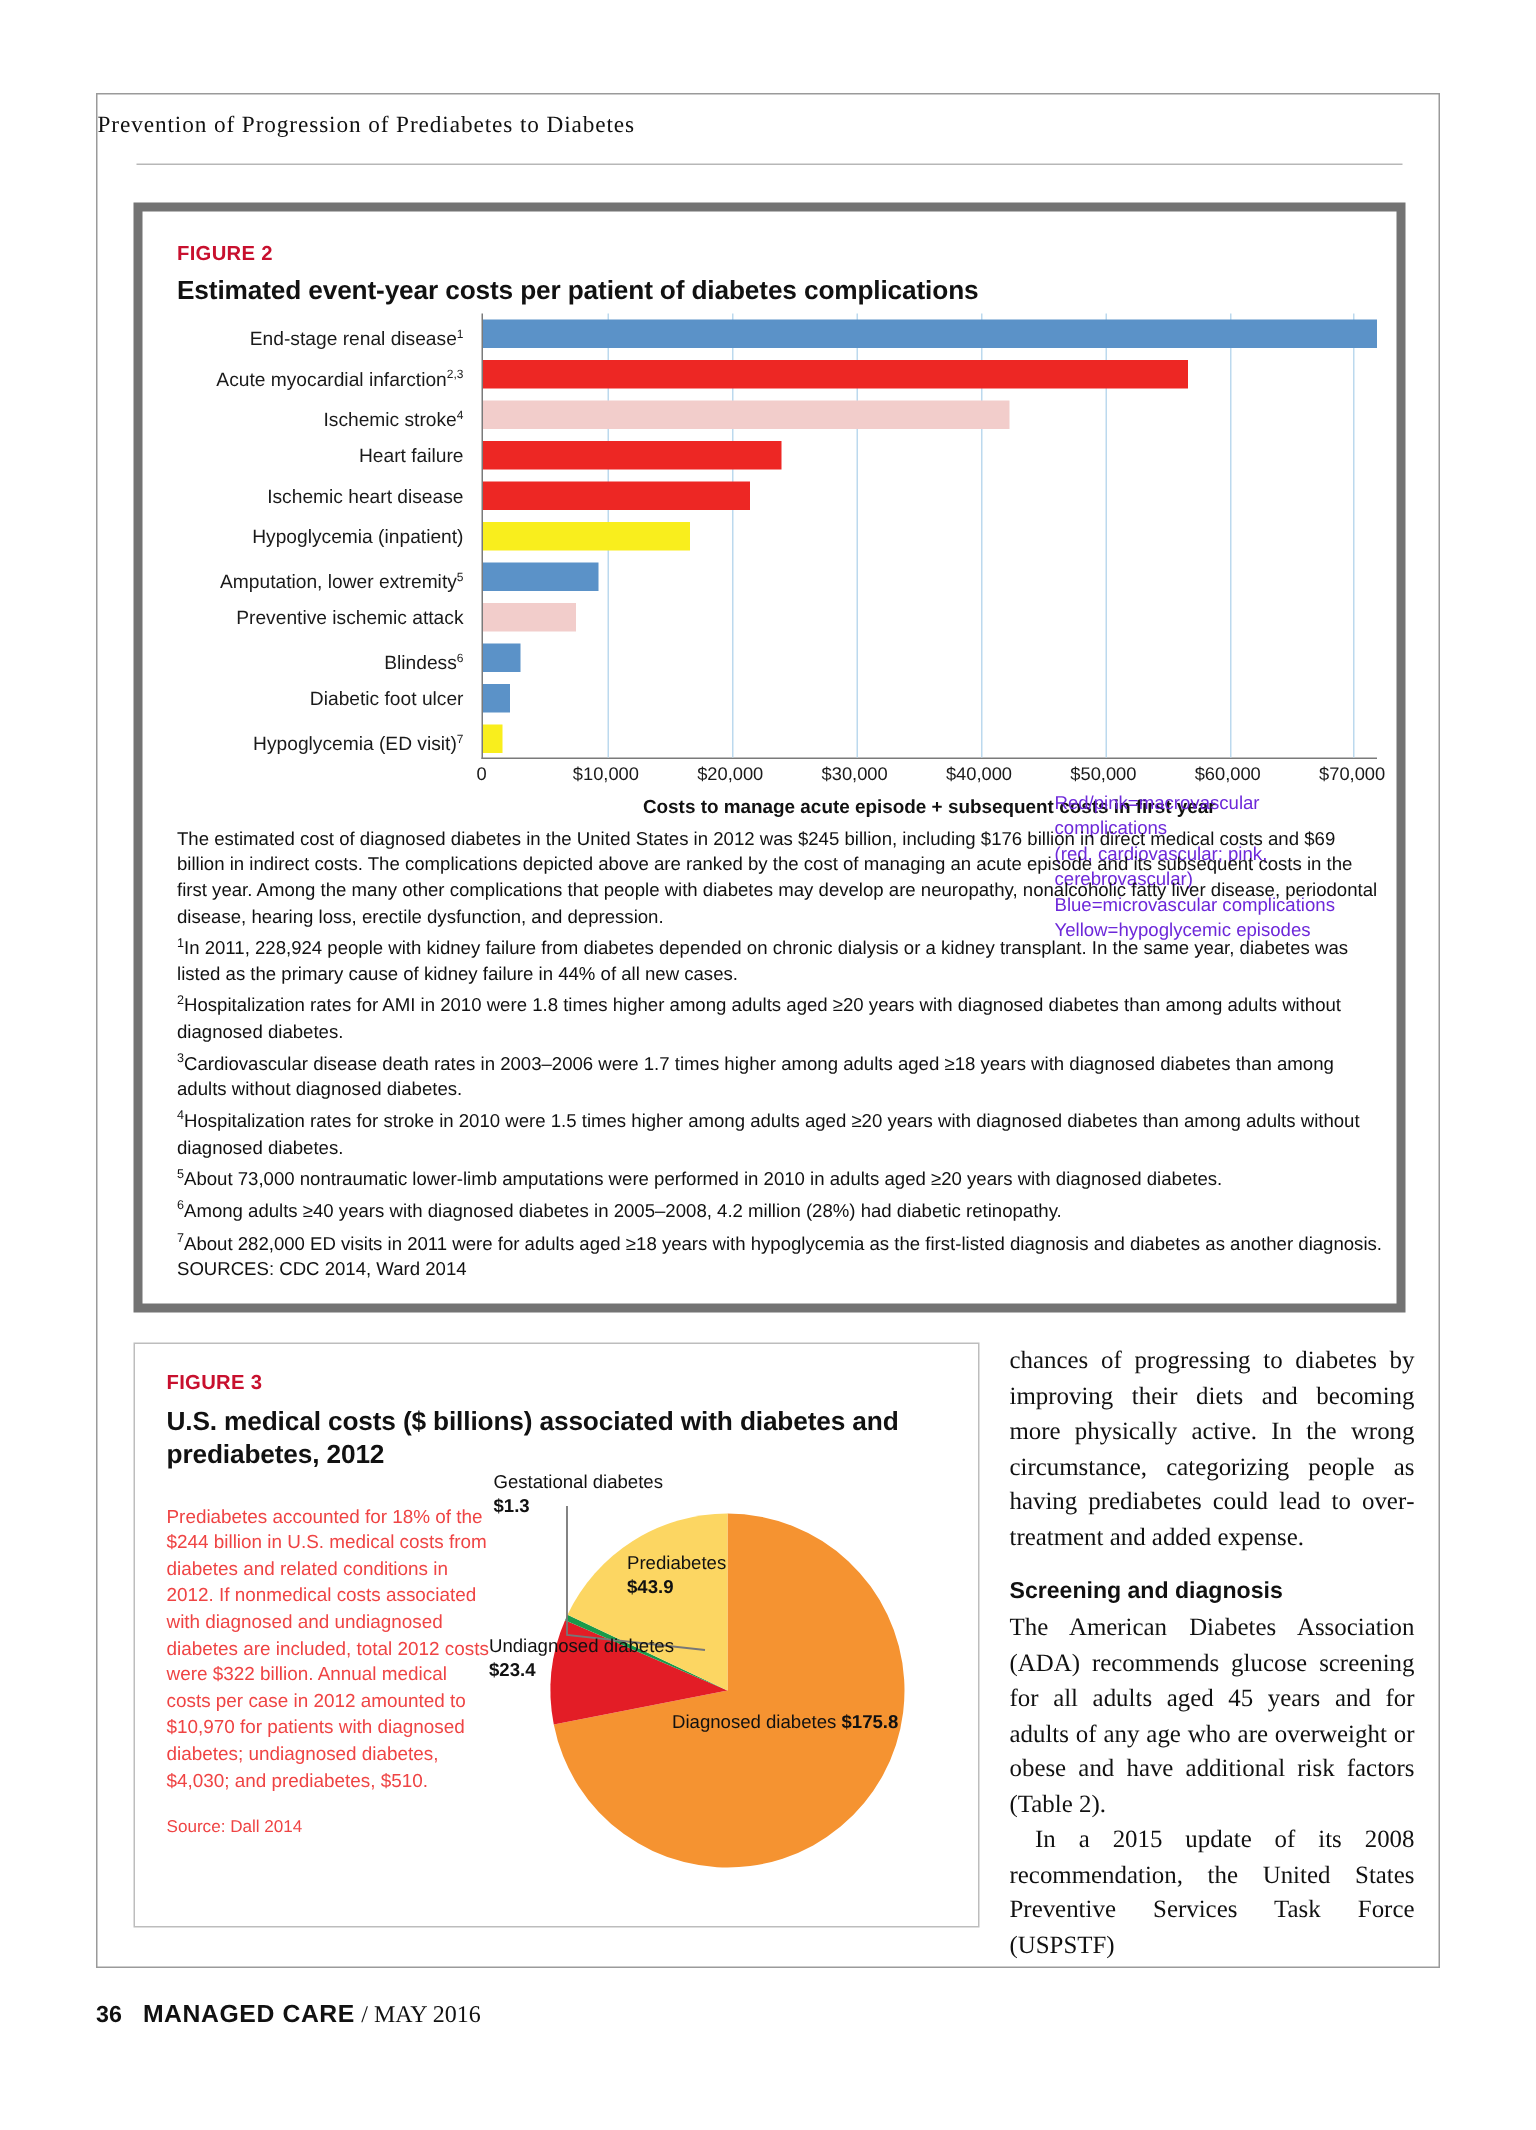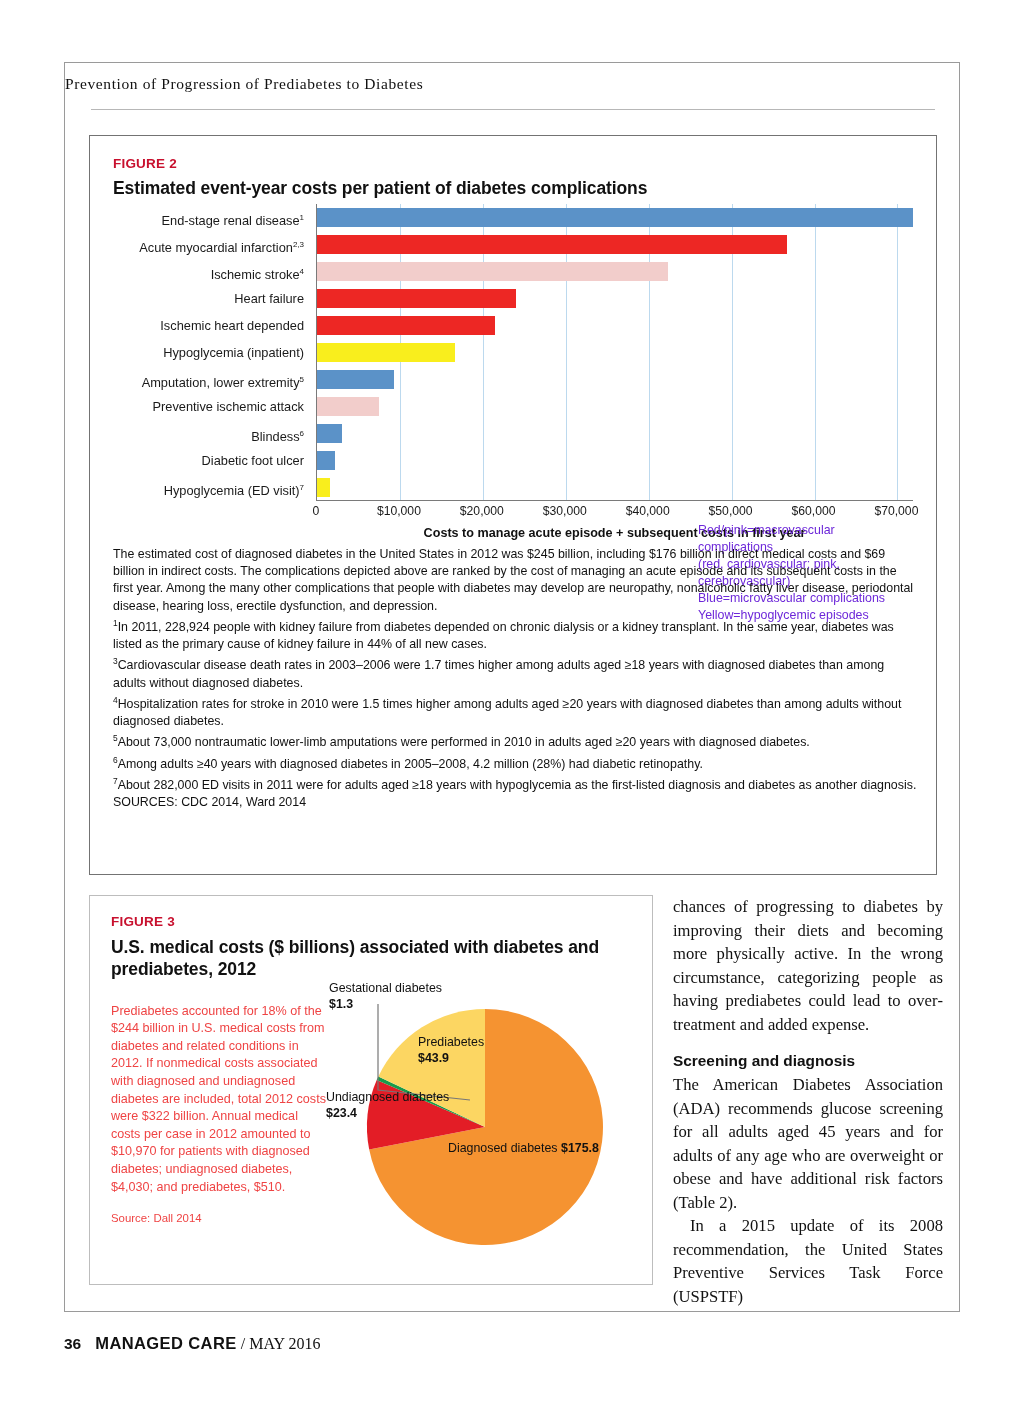--- a/index.html
+++ b/index.html
@@ -19,21 +19,21 @@
     position:absolute; left:0; top:12px; width:100%; 
     font-family:"Liberation Serif", serif;
     font-size:15.5px; letter-spacing:.6px; color:#111;
   }
   .head-rule {
     position:absolute; left:26px; top:46px; width:844px; height:1px; background:#b7b7b7;
   }
   
   .fig2-box {
     position:absolute; left:24px; top:72px; width:848px; height:740px;
-    border:1px solid #737373; background:#fff;
+    border:6px solid #737373; background:#fff;
   }
   .fig-kicker {
     color:#c8102e; font-weight:bold; font-size:13.5px; letter-spacing:.2px;
   }
   .fig-title {
     font-weight:bold; font-size:17.5px; color:#111; letter-spacing:-.1px;
   }
   .fig2-head { position:absolute; left:23px; top:20px; }
   .fig2-head .fig-title { margin-top:7px; }
 
@@ -138,21 +138,21 @@
       <div class="fig-kicker">FIGURE 2</div>
       <div class="fig-title">Estimated event-year costs per patient of diabetes complications</div>
     </div>
 
     <div class="chart">
       <div class="cat-labels" id="cat-labels">
           <div class="cat-label">End-stage renal disease<sup>1</sup></div>
           <div class="cat-label">Acute myocardial infarction<sup>2,3</sup></div>
           <div class="cat-label">Ischemic stroke<sup>4</sup></div>
           <div class="cat-label">Heart failure</div>
-          <div class="cat-label">Ischemic heart depended</div>
+          <div class="cat-label">Ischemic heart disease</div>
           <div class="cat-label">Hypoglycemia (inpatient)</div>
           <div class="cat-label">Amputation, lower extremity<sup>5</sup></div>
           <div class="cat-label">Preventive ischemic attack</div>
           <div class="cat-label">Blindess<sup>6</sup></div>
           <div class="cat-label">Diabetic foot ulcer</div>
           <div class="cat-label">Hypoglycemia (ED visit)<sup>7</sup></div>
         </div>
       <div class="plot" id="plot">
           <div class="gridline" style="left: 82.9167px;"></div>
           <div class="gridline" style="left: 165.833px;"></div>
@@ -211,20 +211,21 @@
           <div>(red, cardiovascular; pink, cerebrovascular)</div>
           <div>Blue=microvascular complications</div>
           <div>Yellow=hypoglycemic episodes</div>
         </div>
     </div>
 
     <div class="fig2-body">
       <p>The estimated cost of diagnosed diabetes in the United States in 2012 was $245 billion, including $176 billion in direct medical costs and $69 billion in indirect costs. The complications depicted above are ranked by the cost of managing an acute episode and its subsequent costs in the first year. Among the many other complications that people with diabetes may develop are neuropathy, nonalcoholic fatty liver disease, periodontal disease, hearing loss, erectile dysfunction, and depression.</p>
       <div id="footnotes">
           <p class="fn"><sup>1</sup>In 2011, 228,924 people with kidney failure from diabetes depended on chronic dialysis or a kidney transplant. In the same year, diabetes was listed as the primary cause of kidney failure in 44% of all new cases.</p>
+          <p class="fn"><sup>2</sup>Hospitalization rates for AMI in 2010 were 1.8 times higher among adults aged ≥20 years with diagnosed diabetes than among adults without diagnosed diabetes.</p>
           <p class="fn"><sup>3</sup>Cardiovascular disease death rates in 2003–2006 were 1.7 times higher among adults aged ≥18 years with diagnosed diabetes than among adults without diagnosed diabetes.</p>
           <p class="fn"><sup>4</sup>Hospitalization rates for stroke in 2010 were 1.5 times higher among adults aged ≥20 years with diagnosed diabetes than among adults without diagnosed diabetes.</p>
           <p class="fn"><sup>5</sup>About 73,000 nontraumatic lower-limb amputations were performed in 2010 in adults aged ≥20 years with diagnosed diabetes.</p>
           <p class="fn"><sup>6</sup>Among  adults ≥40 years with diagnosed diabetes in 2005–2008, 4.2 million (28%) had diabetic retinopathy.</p>
           <p class="fn"><sup>7</sup>About 282,000 ED visits in 2011 were for adults aged ≥18 years with hypoglycemia as the first-listed diagnosis and diabetes as another diagnosis.</p>
         </div>
       <p class="sources">SOURCES: CDC 2014, Ward 2014</p>
     </div>
   </div>
 

